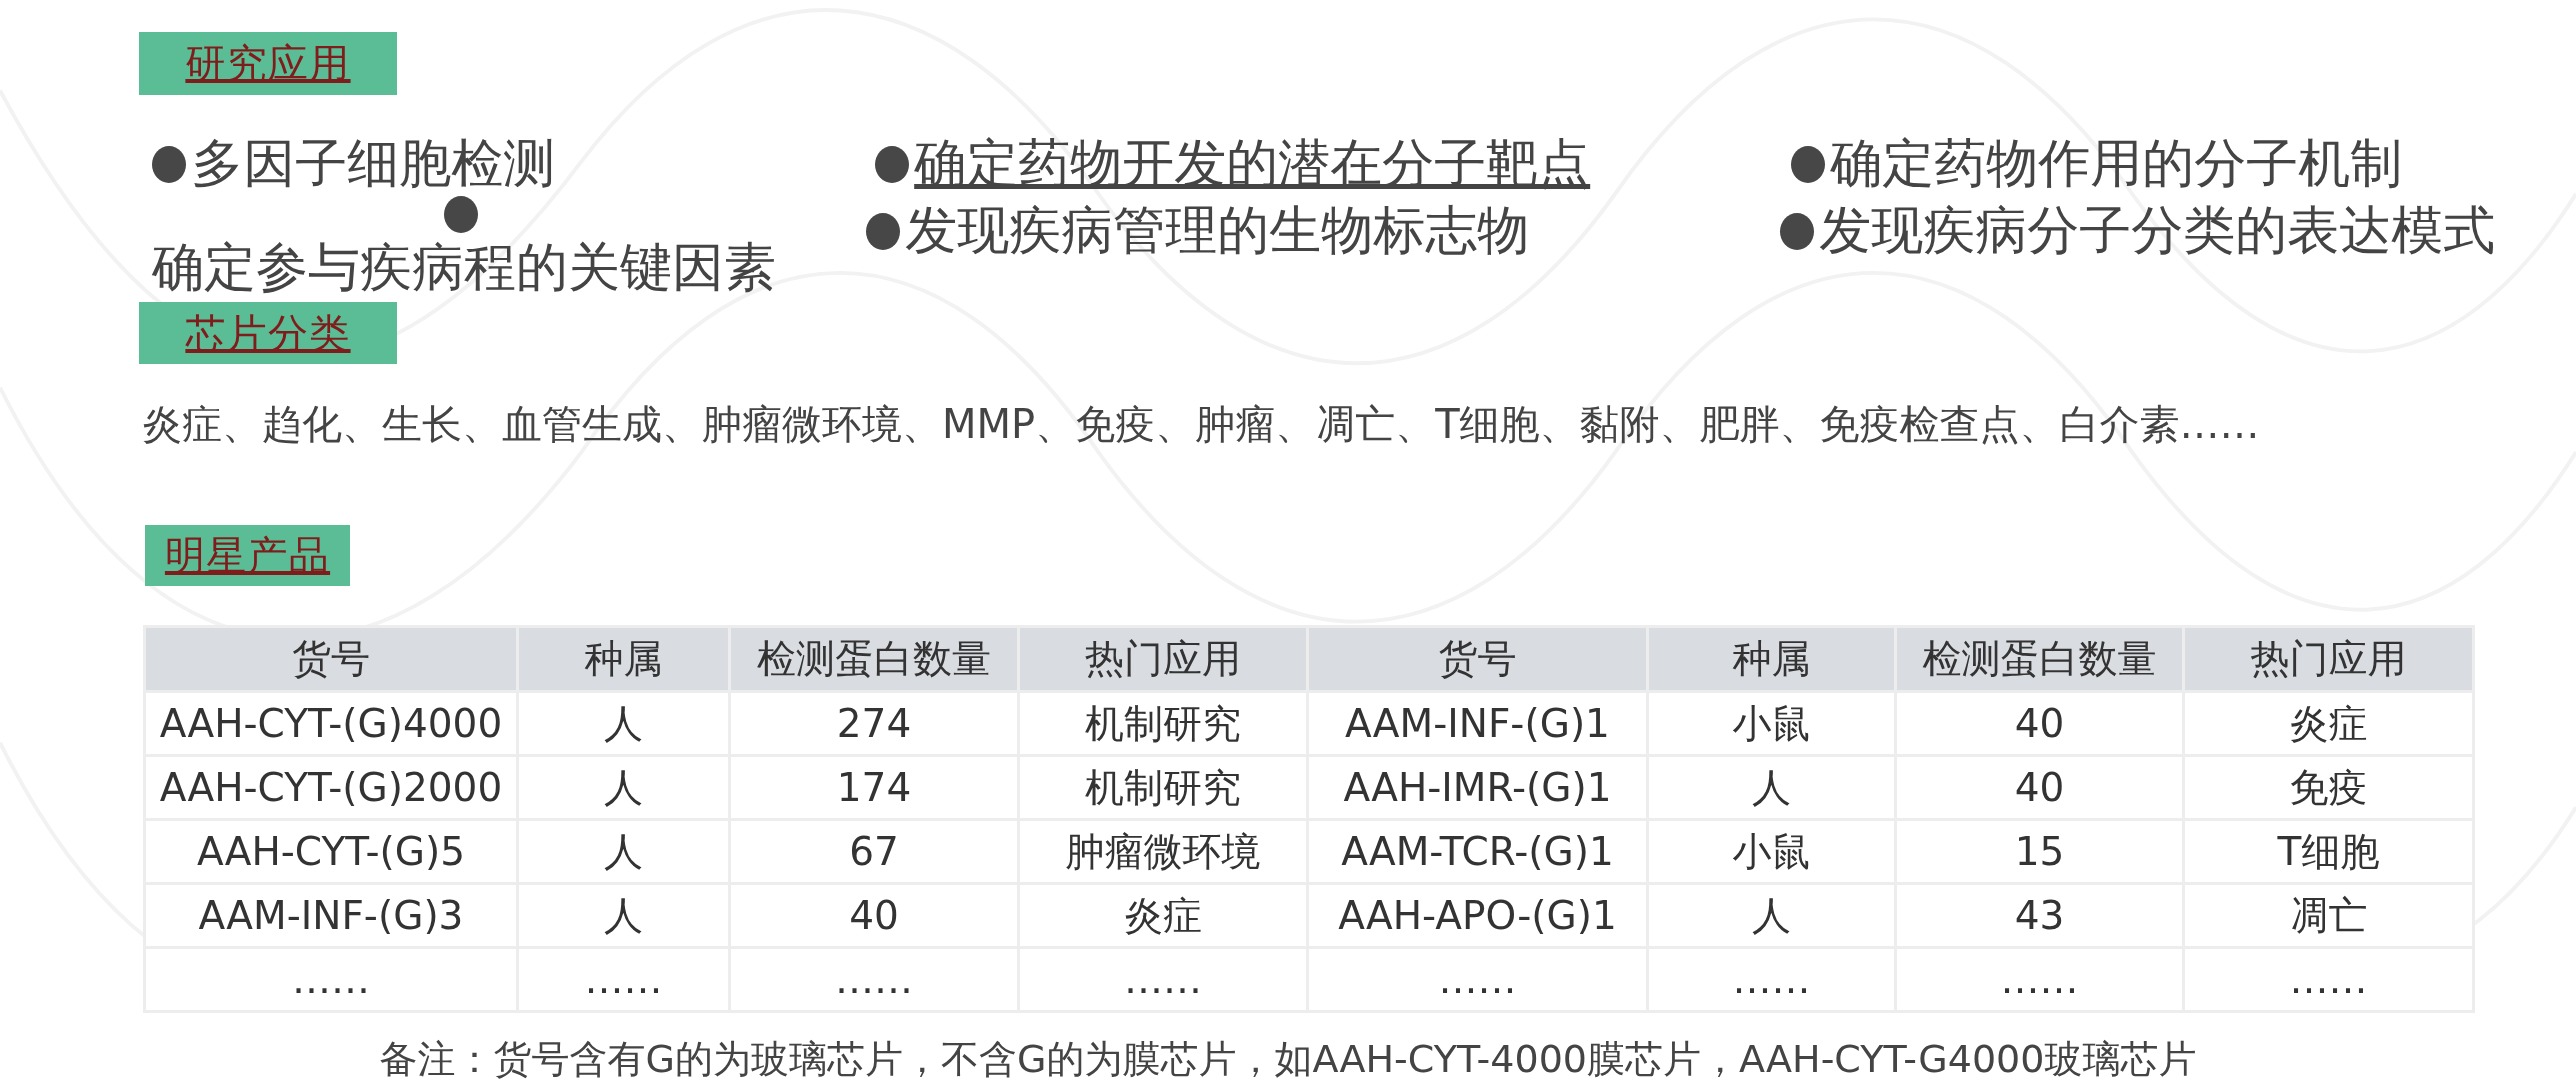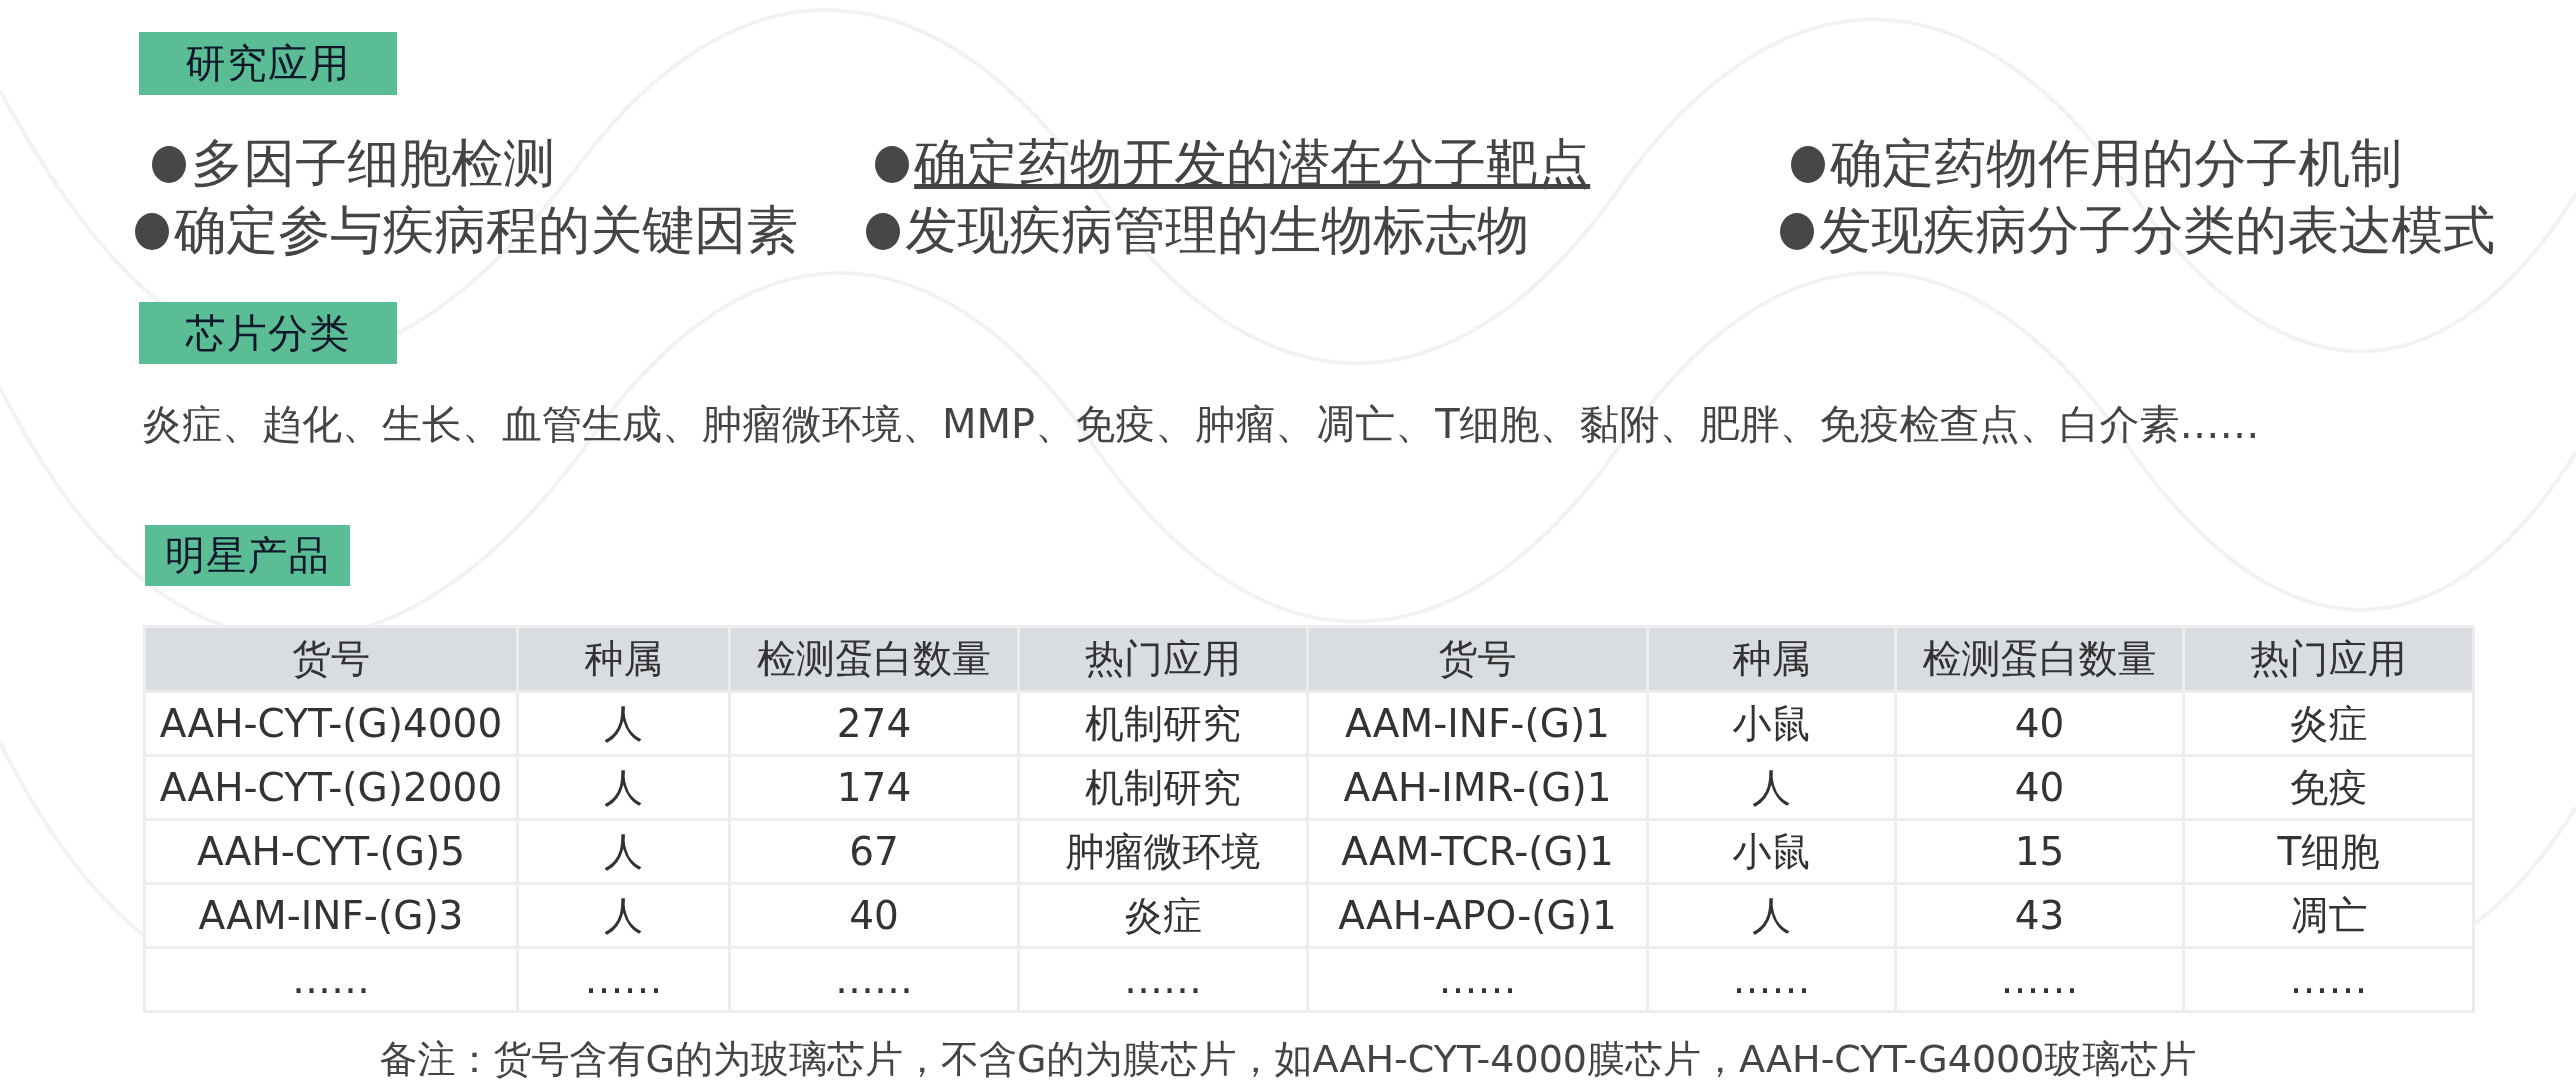--- a/index.html
+++ b/index.html
@@ -4,23 +4,23 @@
 <style>
   html, body { margin:0; padding:0; }
   body {
     width:2576px; height:1085px; position:relative; overflow:hidden;
     background:#ffffff;
     font-family:"DejaVu Sans","Liberation Sans",sans-serif;
     color:#3c3c3c;
   }
   .bg-waves { position:absolute; left:0; top:0; width:2576px; height:1085px; z-index:0; }
   .section-label {
-    position:absolute; background:#5bbd95; color:#0f172a;
+    position:absolute; background:#5bbd95; color:#7f1d1d;
     font-size:40px; display:flex; align-items:center; justify-content:center;
-    letter-spacing:1.3px; z-index:1;
+    letter-spacing:1.3px; z-index:1;text-decoration:underline;
   }
   .bullet {
     position:absolute; font-size:52px; color:#444; white-space:nowrap; z-index:1;
     display:flex; align-items:center;
   }
   .bullet .dot {
     display:inline-block; width:34px; height:37px; border-radius:50%;
     background:#474747; margin-right:5.2px;
   }
   .categories {
@@ -61,21 +61,21 @@
   <span>多因子细胞检测</span>
 </div>
 <div class="bullet" style="left:875px; top:129px;text-decoration:underline;">
   <span class="dot"></span>
   <span>确定药物开发的潜在分子靶点</span>
 </div>
 <div class="bullet" style="left:1791px; top:129px;">
   <span class="dot"></span>
   <span>确定药物作用的分子机制</span>
 </div>
-<div class="bullet" style="left:135px; top:196px;">
+<div class="bullet" style="left:152px; top:196px;flex-direction:column;">
   <span class="dot"></span>
   <span>确定参与疾病程的关键因素</span>
 </div>
 <div class="bullet" style="left:866px; top:196px;">
   <span class="dot"></span>
   <span>发现疾病管理的生物标志物</span>
 </div>
 <div class="bullet" style="left:1780px; top:196px;">
   <span class="dot"></span>
   <span>发现疾病分子分类的表达模式</span>

